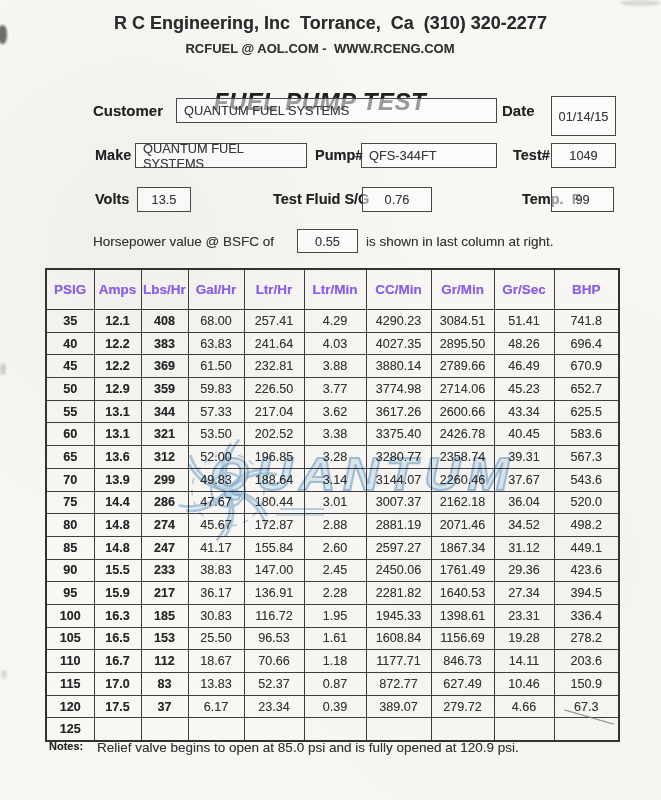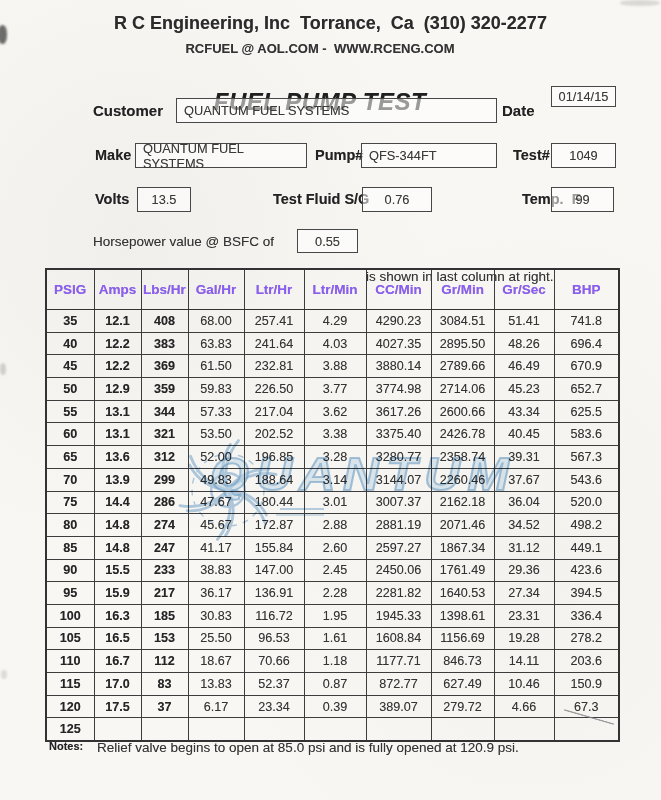--- a/index.html
+++ b/index.html
@@ -59,21 +59,21 @@
 
 <div class="abs company">R C Engineering, Inc  Torrance,  Ca  (310) 320-2277</div>
 <div class="abs contact">RCFUEL @ AOL.COM -  WWW.RCENG.COM</div>
 <div class="abs doc-title">FUEL PUMP TEST</div>
 
 <div class="abs lbl" style="left:93px;top:102px;font-size:15px;">Customer</div>
 <div class="abs box vleft" style="left:176px;top:98px;width:321px;height:25px;">
   <span>QUANTUM FUEL SYSTEMS</span>
 </div>
 <div class="abs lbl" style="left:502px;top:102px;font-size:15px;">Date</div>
-<div class="abs box vcenter" style="left:551px;top:86px;width:65px;height:21px;">
+<div class="abs box vcenter" style="left:551px;top:96px;width:65px;height:40px;">
   <span>01/14/15</span>
 </div>
 
 <div class="abs lbl" style="left:95px;top:147px;">Make</div>
 <div class="abs box vleft" style="left:135px;top:143px;width:172px;height:25px;">
   <span>QUANTUM FUEL SYSTEMS</span>
 </div>
 <div class="abs lbl" style="left:315px;top:147px;">Pump#</div>
 <div class="abs box vleft" style="left:361px;top:143px;width:136px;height:25px;">
   <span>QFS-344FT</span>
@@ -93,21 +93,21 @@
 </div>
 <div class="abs lbl" style="left:522px;top:191px;">Temp.  F</div>
 <div class="abs box vcenter" style="left:551px;top:187px;width:63px;height:25px;">
   <span>99</span>
 </div>
 
 <div class="abs hp-text" style="left:93px;top:234px;">Horsepower value @  BSFC of</div>
 <div class="abs box vcenter" style="left:297px;top:229px;width:61px;height:24px;">
   <span>0.55</span>
 </div>
-<div class="abs hp-text" style="left:366px;top:234px;margin-top:35px;">is shown in last column at right.</div>
+<div class="abs hp-text" style="left:366px;top:234px;">is shown in last column at right.</div>
 
 <table class="abs" style="left:45px;top:268px;width:573px;">
   <colgroup>
     <col style="width:48px">
       <col style="width:47px">
       <col style="width:47px">
       <col style="width:56px">
       <col style="width:60px">
     <col style="width:62px">
       <col style="width:65px">

